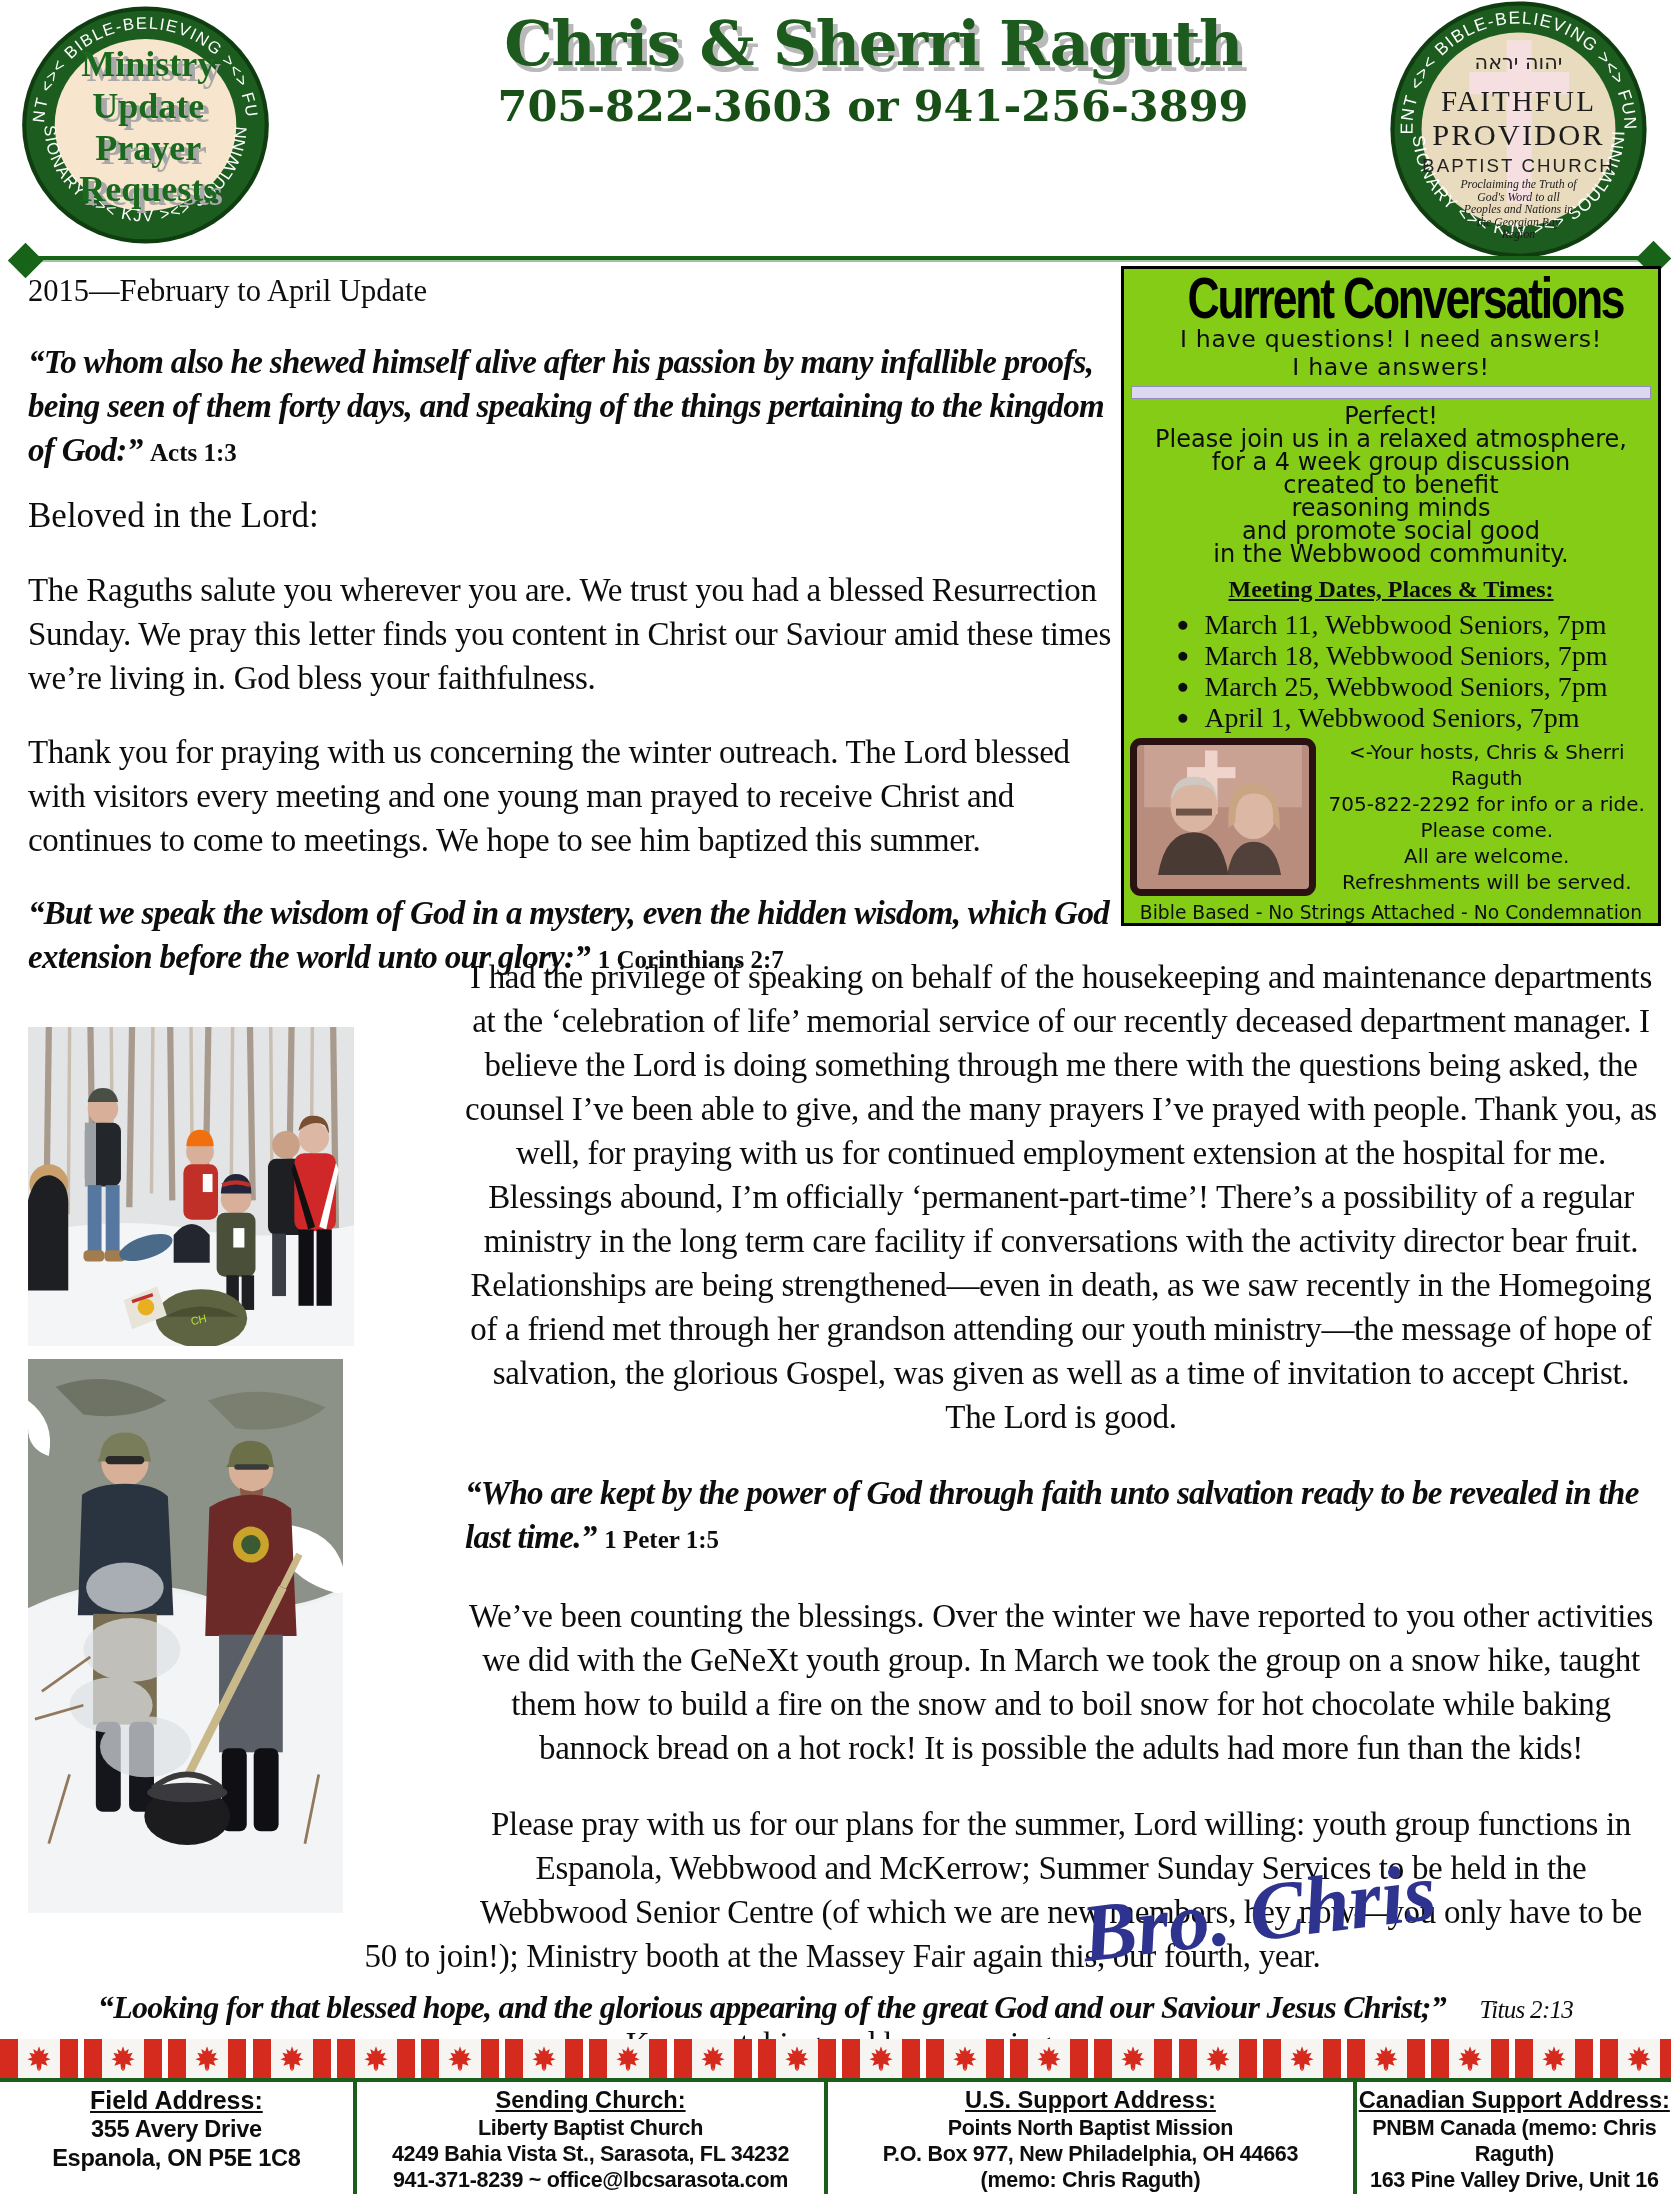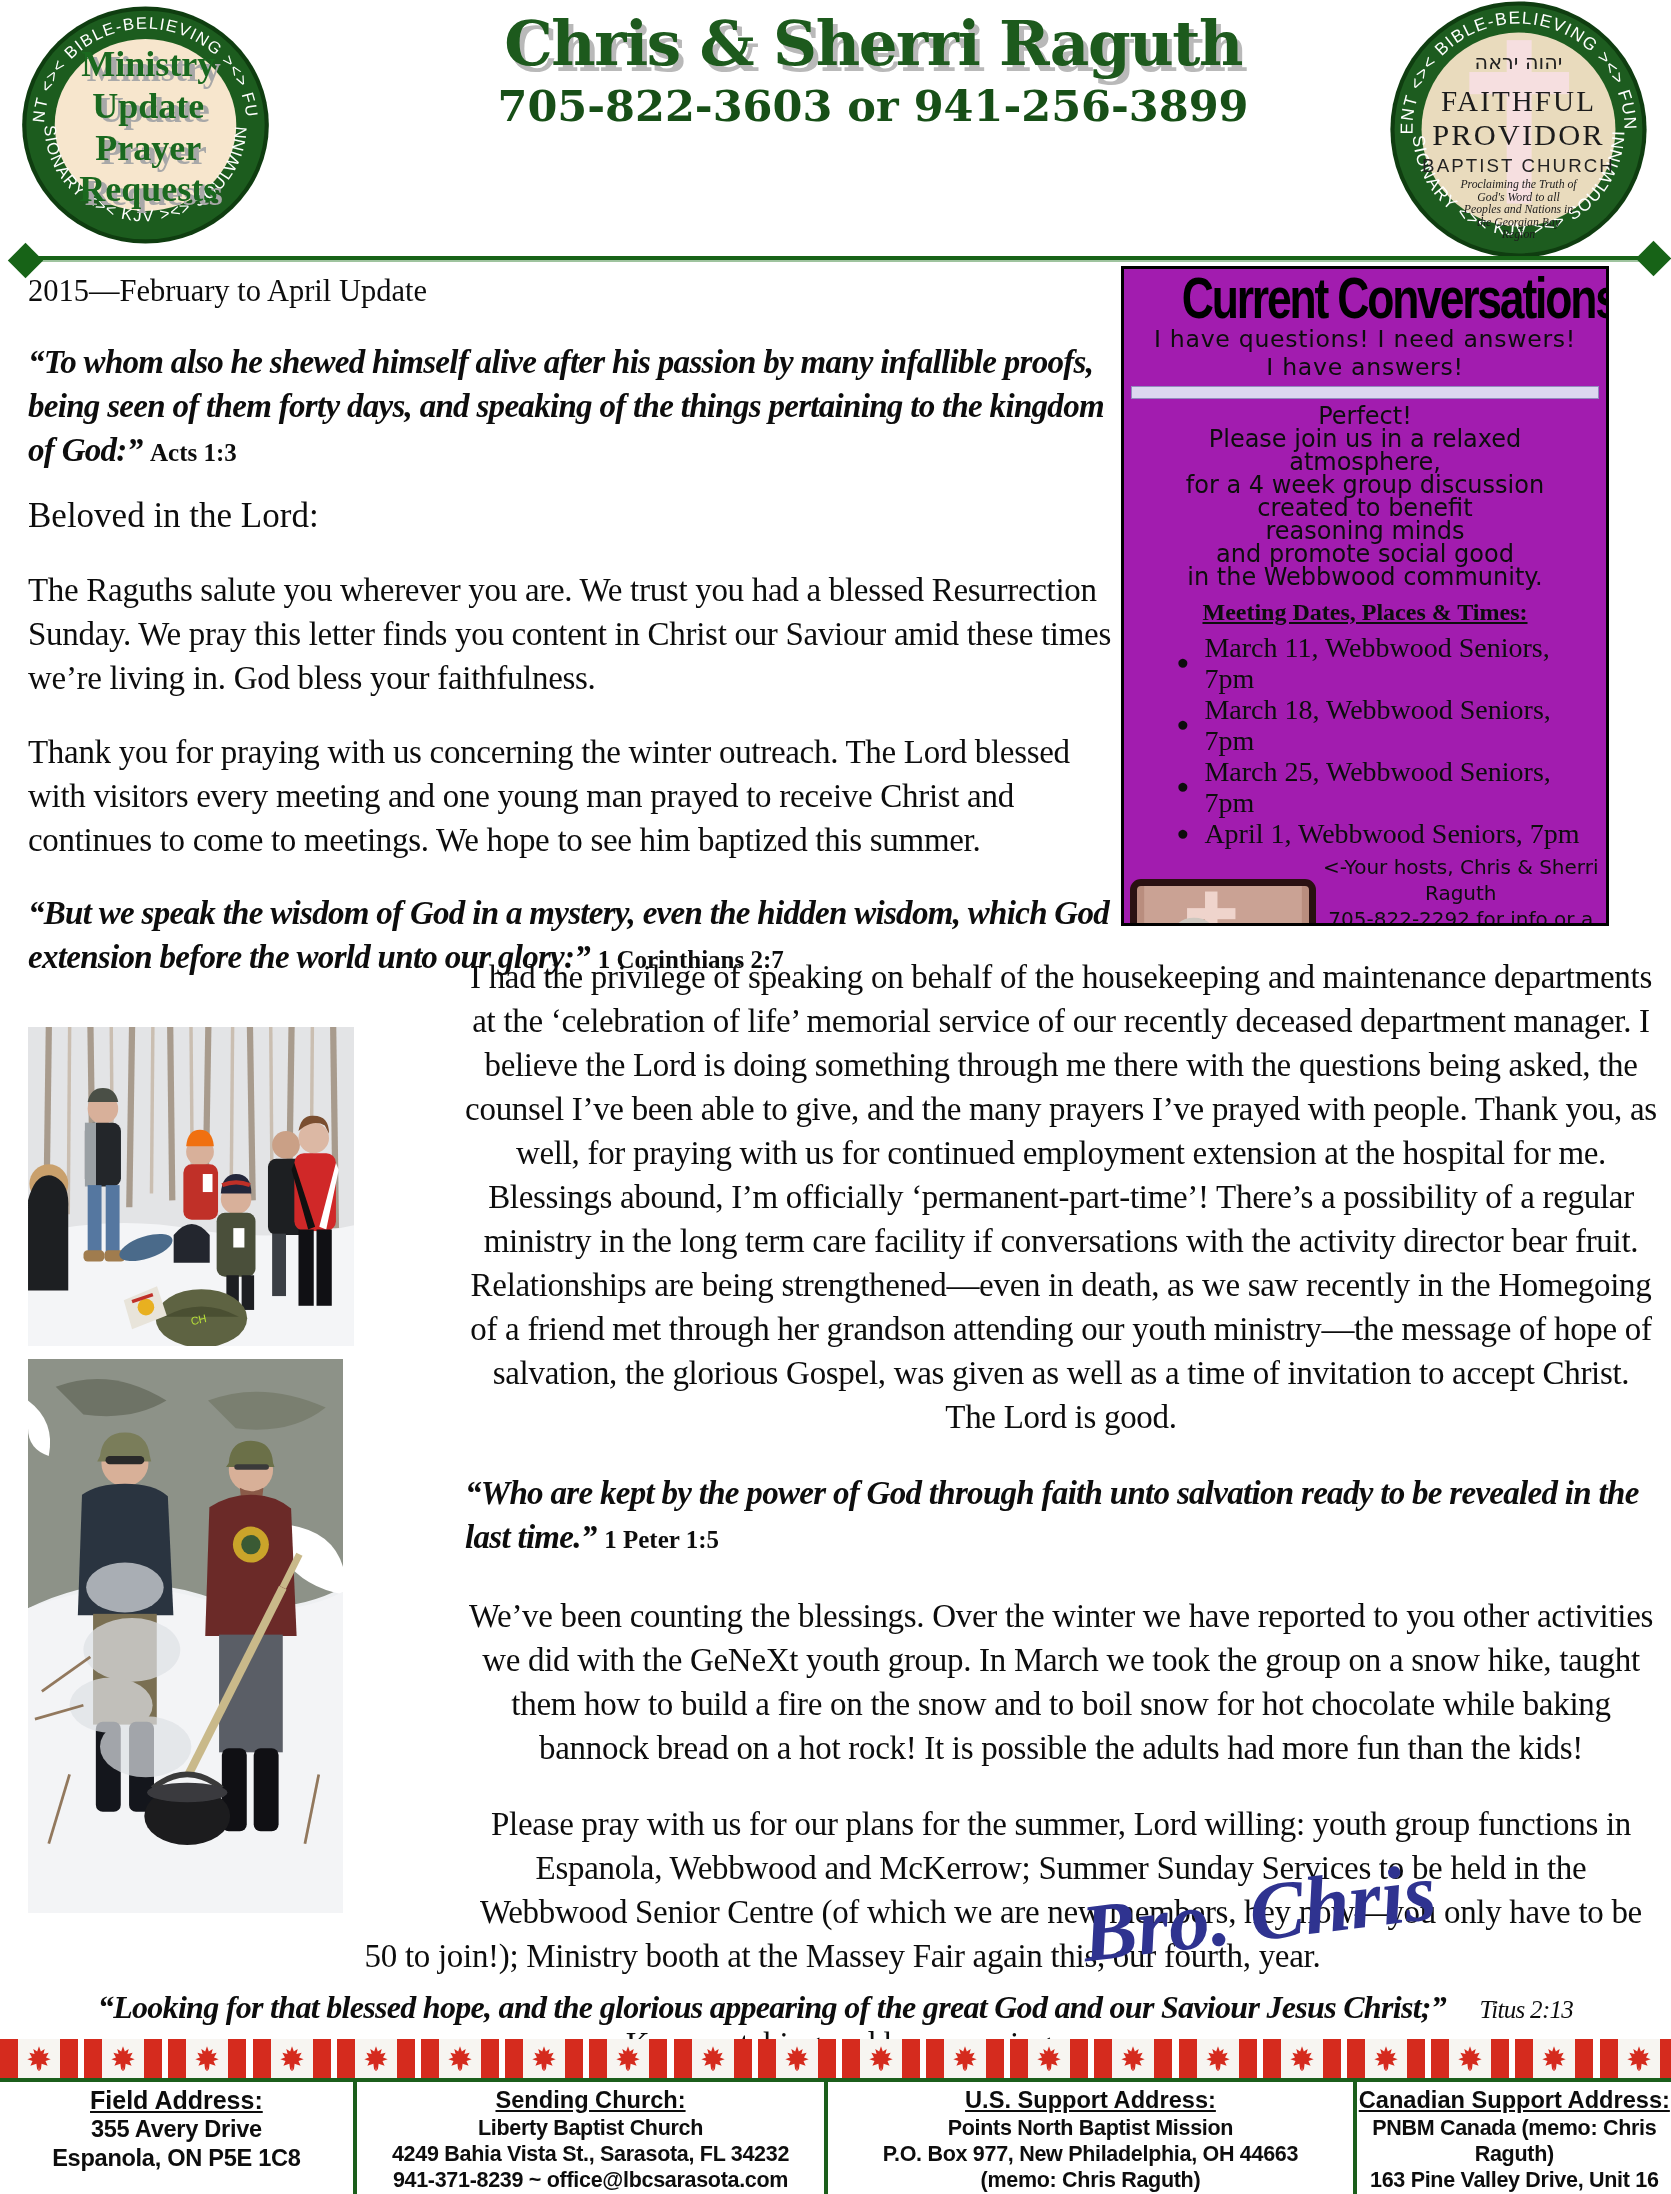--- a/index.html
+++ b/index.html
@@ -23,22 +23,22 @@
 
   
   .col-left{position:absolute;left:28px;top:272px;width:1085px;}
   .date-line{font-size:30.5px;line-height:39px;}
   .bq{font-weight:bold;font-style:italic;font-size:33px;line-height:44px;letter-spacing:-0.7px;margin-top:29px;}
   .bq .ref{font-weight:bold;font-style:normal;font-size:25px;letter-spacing:0;}
   .salutation{font-size:35px;line-height:42px;margin-top:20px;}
   .para{font-size:33px;line-height:44px;letter-spacing:-0.3px;margin-top:30.5px;}
 
   
-  .convo{position:absolute;left:1121px;top:266px;width:488px;height:660px;border:3.5px solid #000;
-        box-sizing:border-box;background:#a21caf;padding:2.8px 5.5px;text-align:center;overflow:hidden;
+  .convo{position:absolute;left:1121px;top:266px;width:540px;height:660px;border:3.5px solid #000;
+        box-sizing:border-box;background:#84cc16;padding:2.8px 5.5px;text-align:center;overflow:hidden;
         font-family:"DejaVu Sans",sans-serif;}
   .c-title{font-family:"Liberation Sans",sans-serif;font-weight:bold;font-size:57px;line-height:53px;
         white-space:nowrap;letter-spacing:-2.8px;transform:scaleX(.78);transform-origin:50% 50%;color:#000;}
   .c-tag{font-size:23.6px;line-height:28px;letter-spacing:0.7px;}
   .c-bar{height:11px;background:#dcd8f0;border:1.4px solid #938bc0;margin:5.5px 1.4px 5.5px;}
   .c-intro{font-size:24px;line-height:23px;}
   .c-mt-head{font-family:"Liberation Serif",serif;font-weight:bold;font-size:24px;line-height:32px;
         text-decoration:underline;margin-top:7px;}
   .c-meets{font-family:"Liberation Serif",serif;font-size:28px;line-height:31px;text-align:left;margin:4.2px 0 0 47px;}
   .c-meets .row{display:flex;align-items:center;gap:15.2px;}

